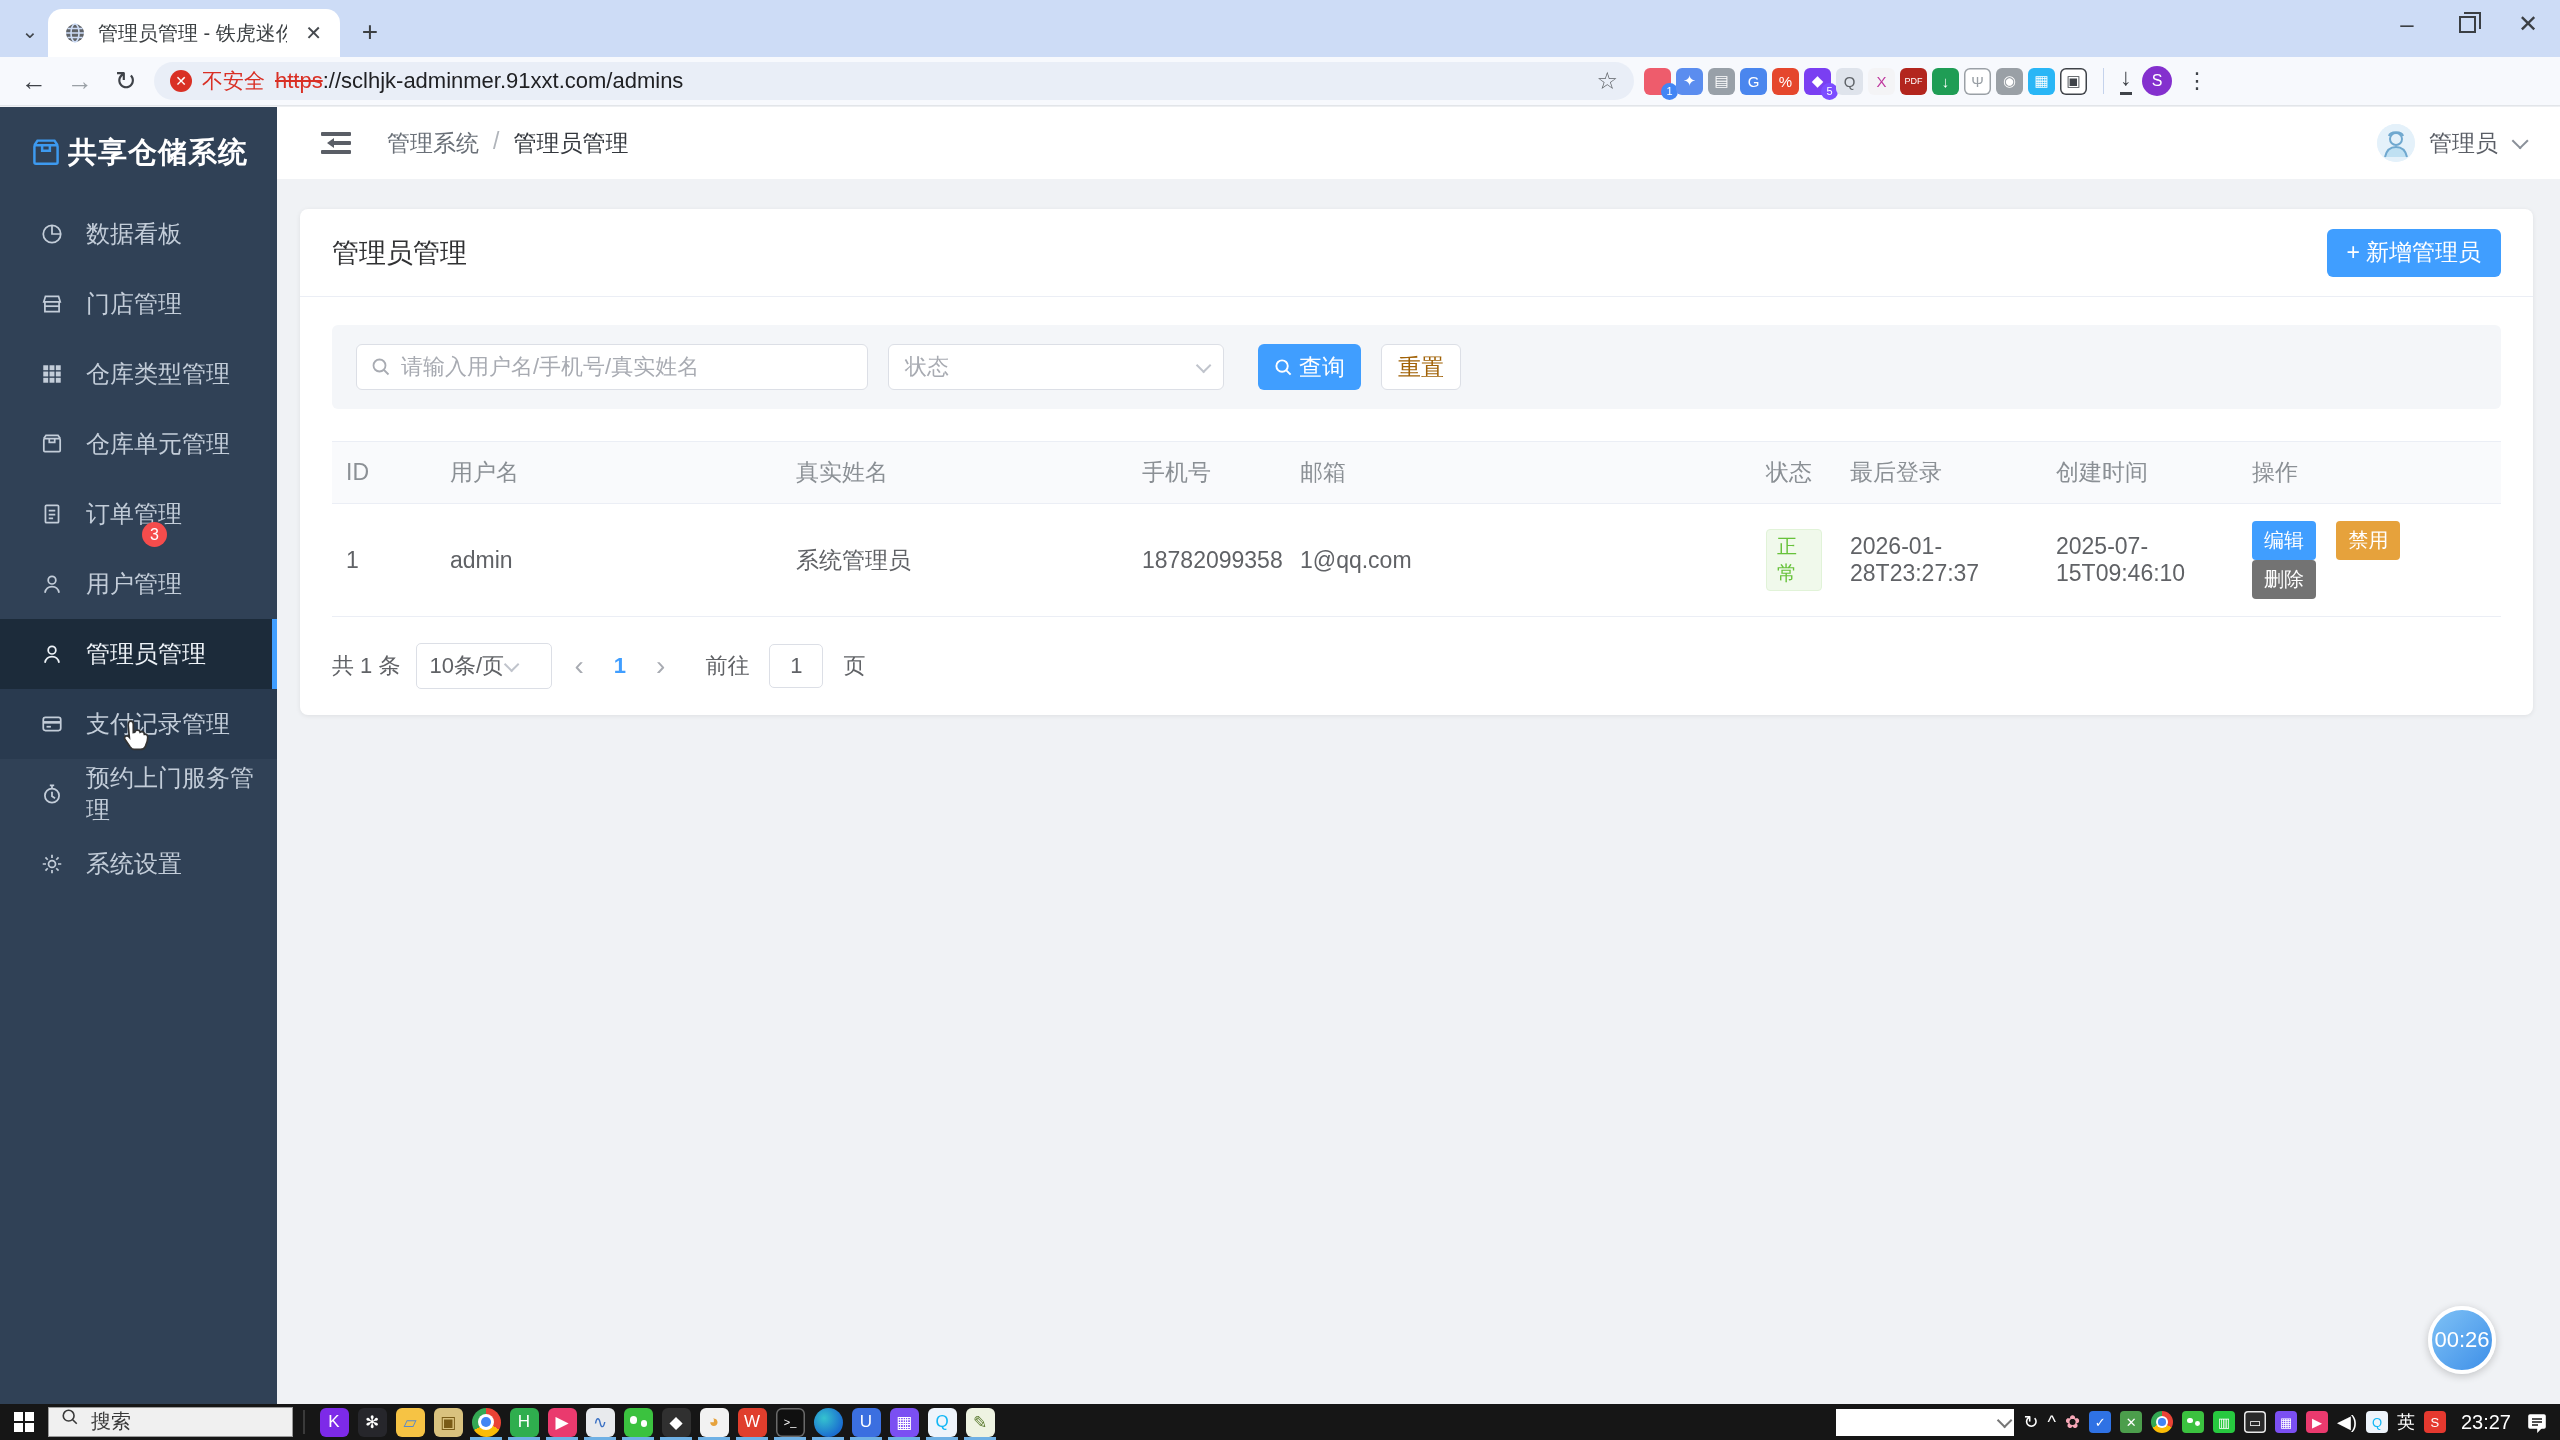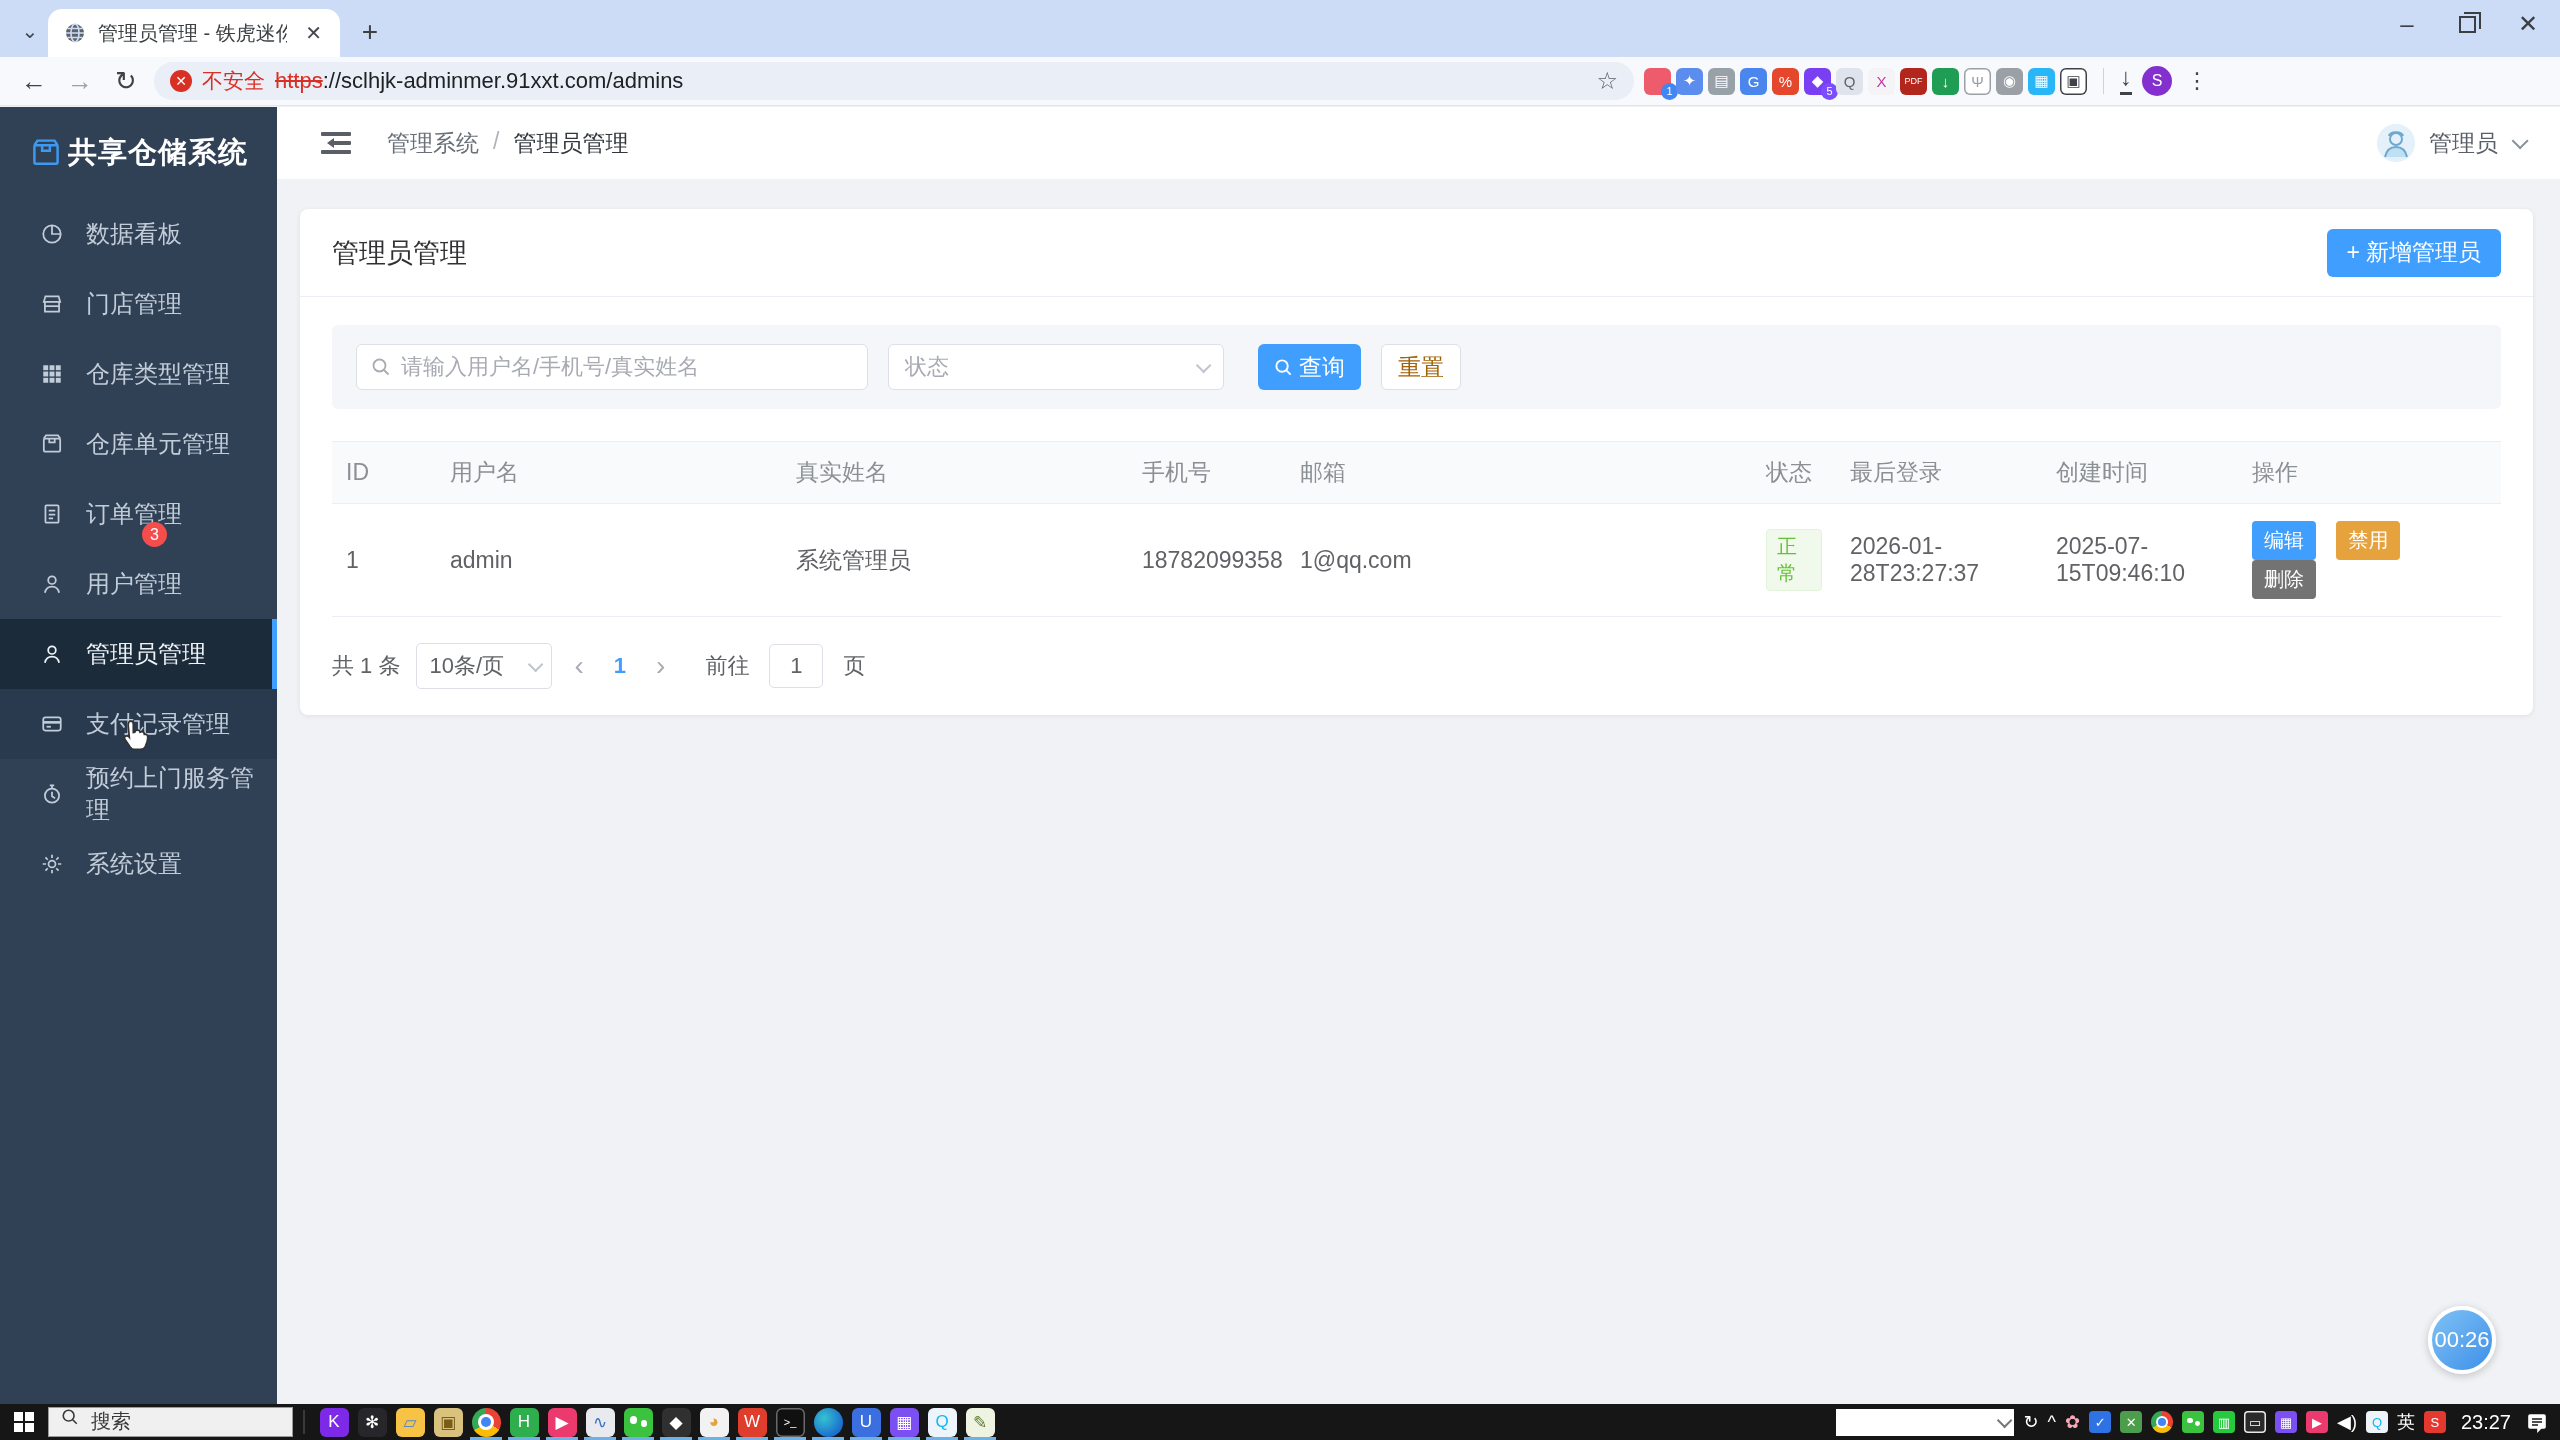--- a/index.html
+++ b/index.html
@@ -82,21 +82,21 @@
   table{width:100%;border-collapse:collapse;margin-top:32px;table-layout:fixed;}
   th{background:#f9fafc;border-top:1px solid #ebeef5;border-bottom:1px solid #ebeef5;color:#8b9095;font-weight:normal;font-size:23px;text-align:left;padding:15px 14px;}
   td{border-bottom:1px solid #ebeef5;color:#606266;font-size:23px;text-align:left;padding:17px 14px;}
   .status-chip{display:inline-block;background:#f0f9eb;border:1px solid #e1f3d8;color:#67c23a;border-radius:4px;font-size:20px;padding:3px 10px;}
   .act-btn{display:inline-block;border:none;border-radius:4px;color:#fff;font-size:20px;padding:6px 12px;margin-right:14px;font-family:inherit;}
   .act-edit{background:#409eff;}
   .act-disable{background:#e6a23c;}
   .act-delete{background:#737373;text-align:center;}
 
   .pager{margin-top:26px;display:flex;align-items:center;gap:16px;color:#606266;font-size:22px;}
-  .pagesize{width:136px;height:46px;border:1px solid #dcdfe6;border-radius:5px;display:flex;align-items:center;justify-content:space-between;padding:0 12px;color:#606266;}
+  .pagesize{width:136px;height:46px;border:1px solid #dcdfe6;border-radius:5px;display:flex;align-items:center;padding:0 12px;color:#606266;}
   .pg-arrow{color:#a8abb2;font-size:28px;padding:0 6px;}
   .pg-cur{color:#409eff;font-weight:bold;padding:0 8px;}
   .goto-input{width:54px;height:44px;border:1px solid #dcdfe6;border-radius:5px;display:flex;align-items:center;justify-content:center;color:#606266;margin:0 4px;}
 
   .timer{position:absolute;right:64px;bottom:30px;width:68px;height:68px;border-radius:50%;background:linear-gradient(135deg,#7fc2f6,#3e8fe8);border:4px solid #fff;box-shadow:0 2px 8px rgba(0,0,0,.2);color:#fff;font-size:22px;display:flex;align-items:center;justify-content:center;}
 
   
   .taskbar{position:absolute;left:0;right:0;bottom:0;height:36px;background:#161616;display:flex;align-items:center;z-index:5;}
   .startbtn{width:48px;height:36px;display:flex;align-items:center;justify-content:center;}
   .winlogo{display:grid;grid-template-columns:9px 9px;grid-template-rows:9px 9px;gap:2px;}

